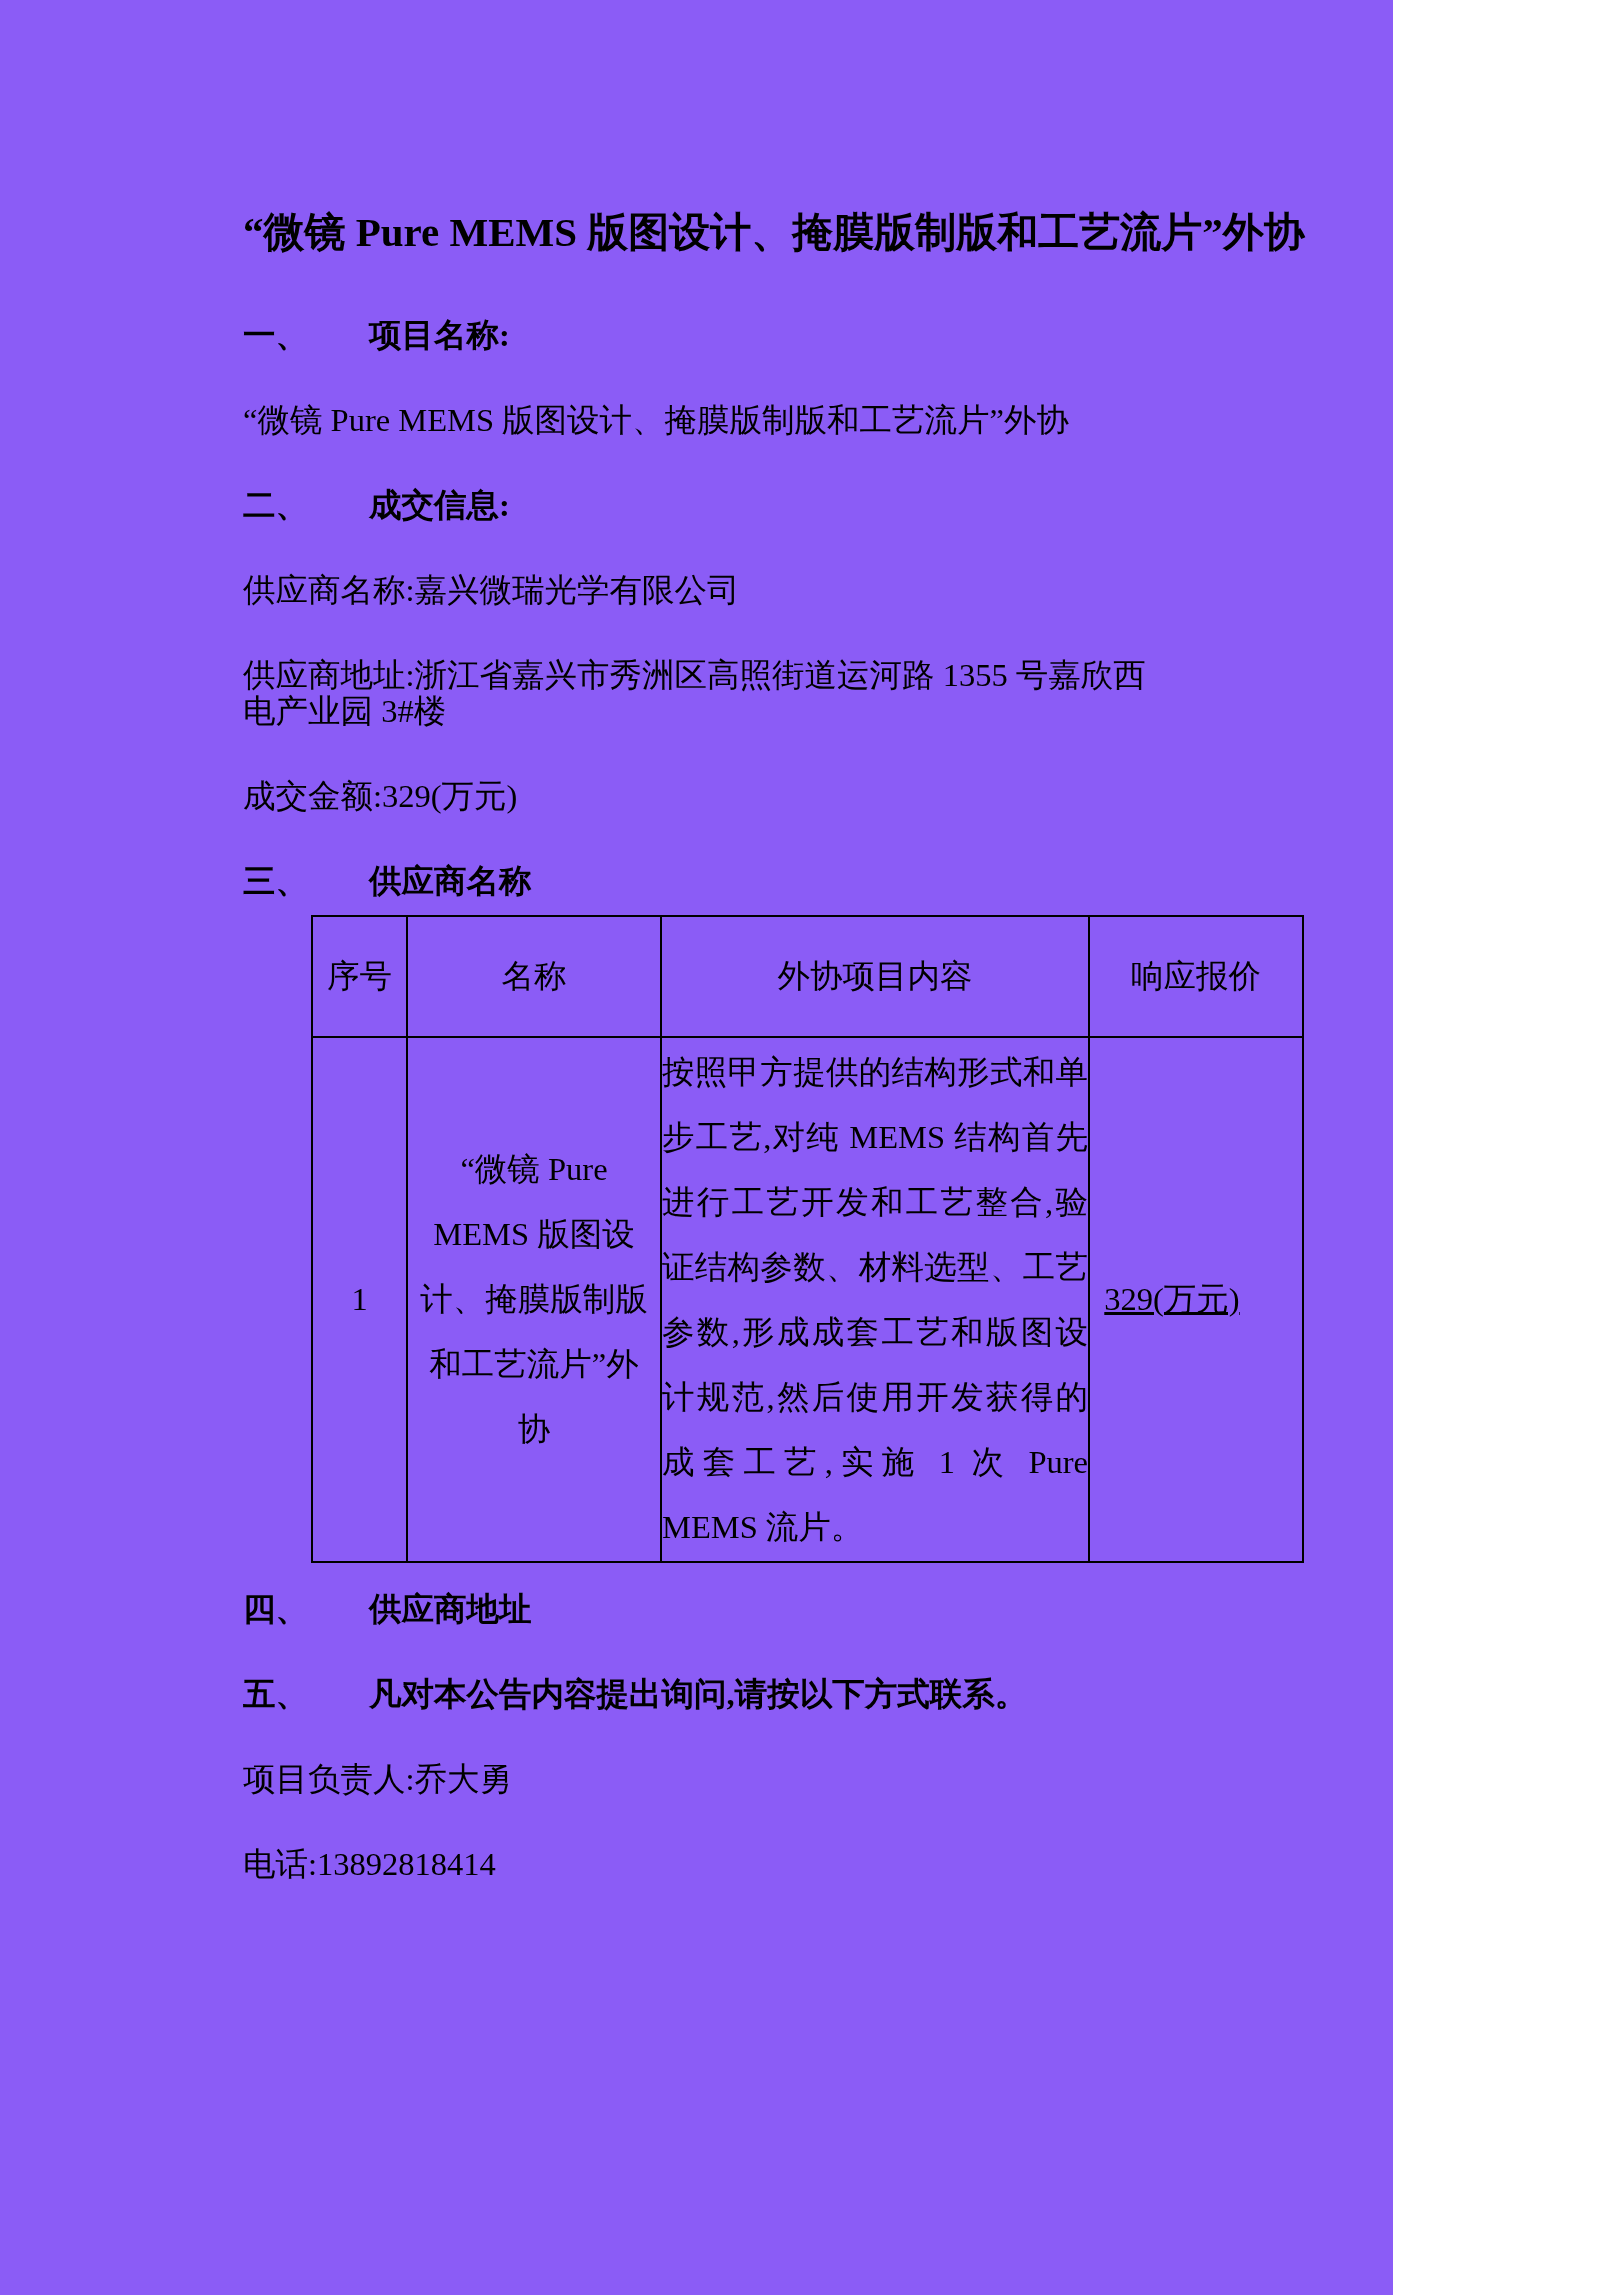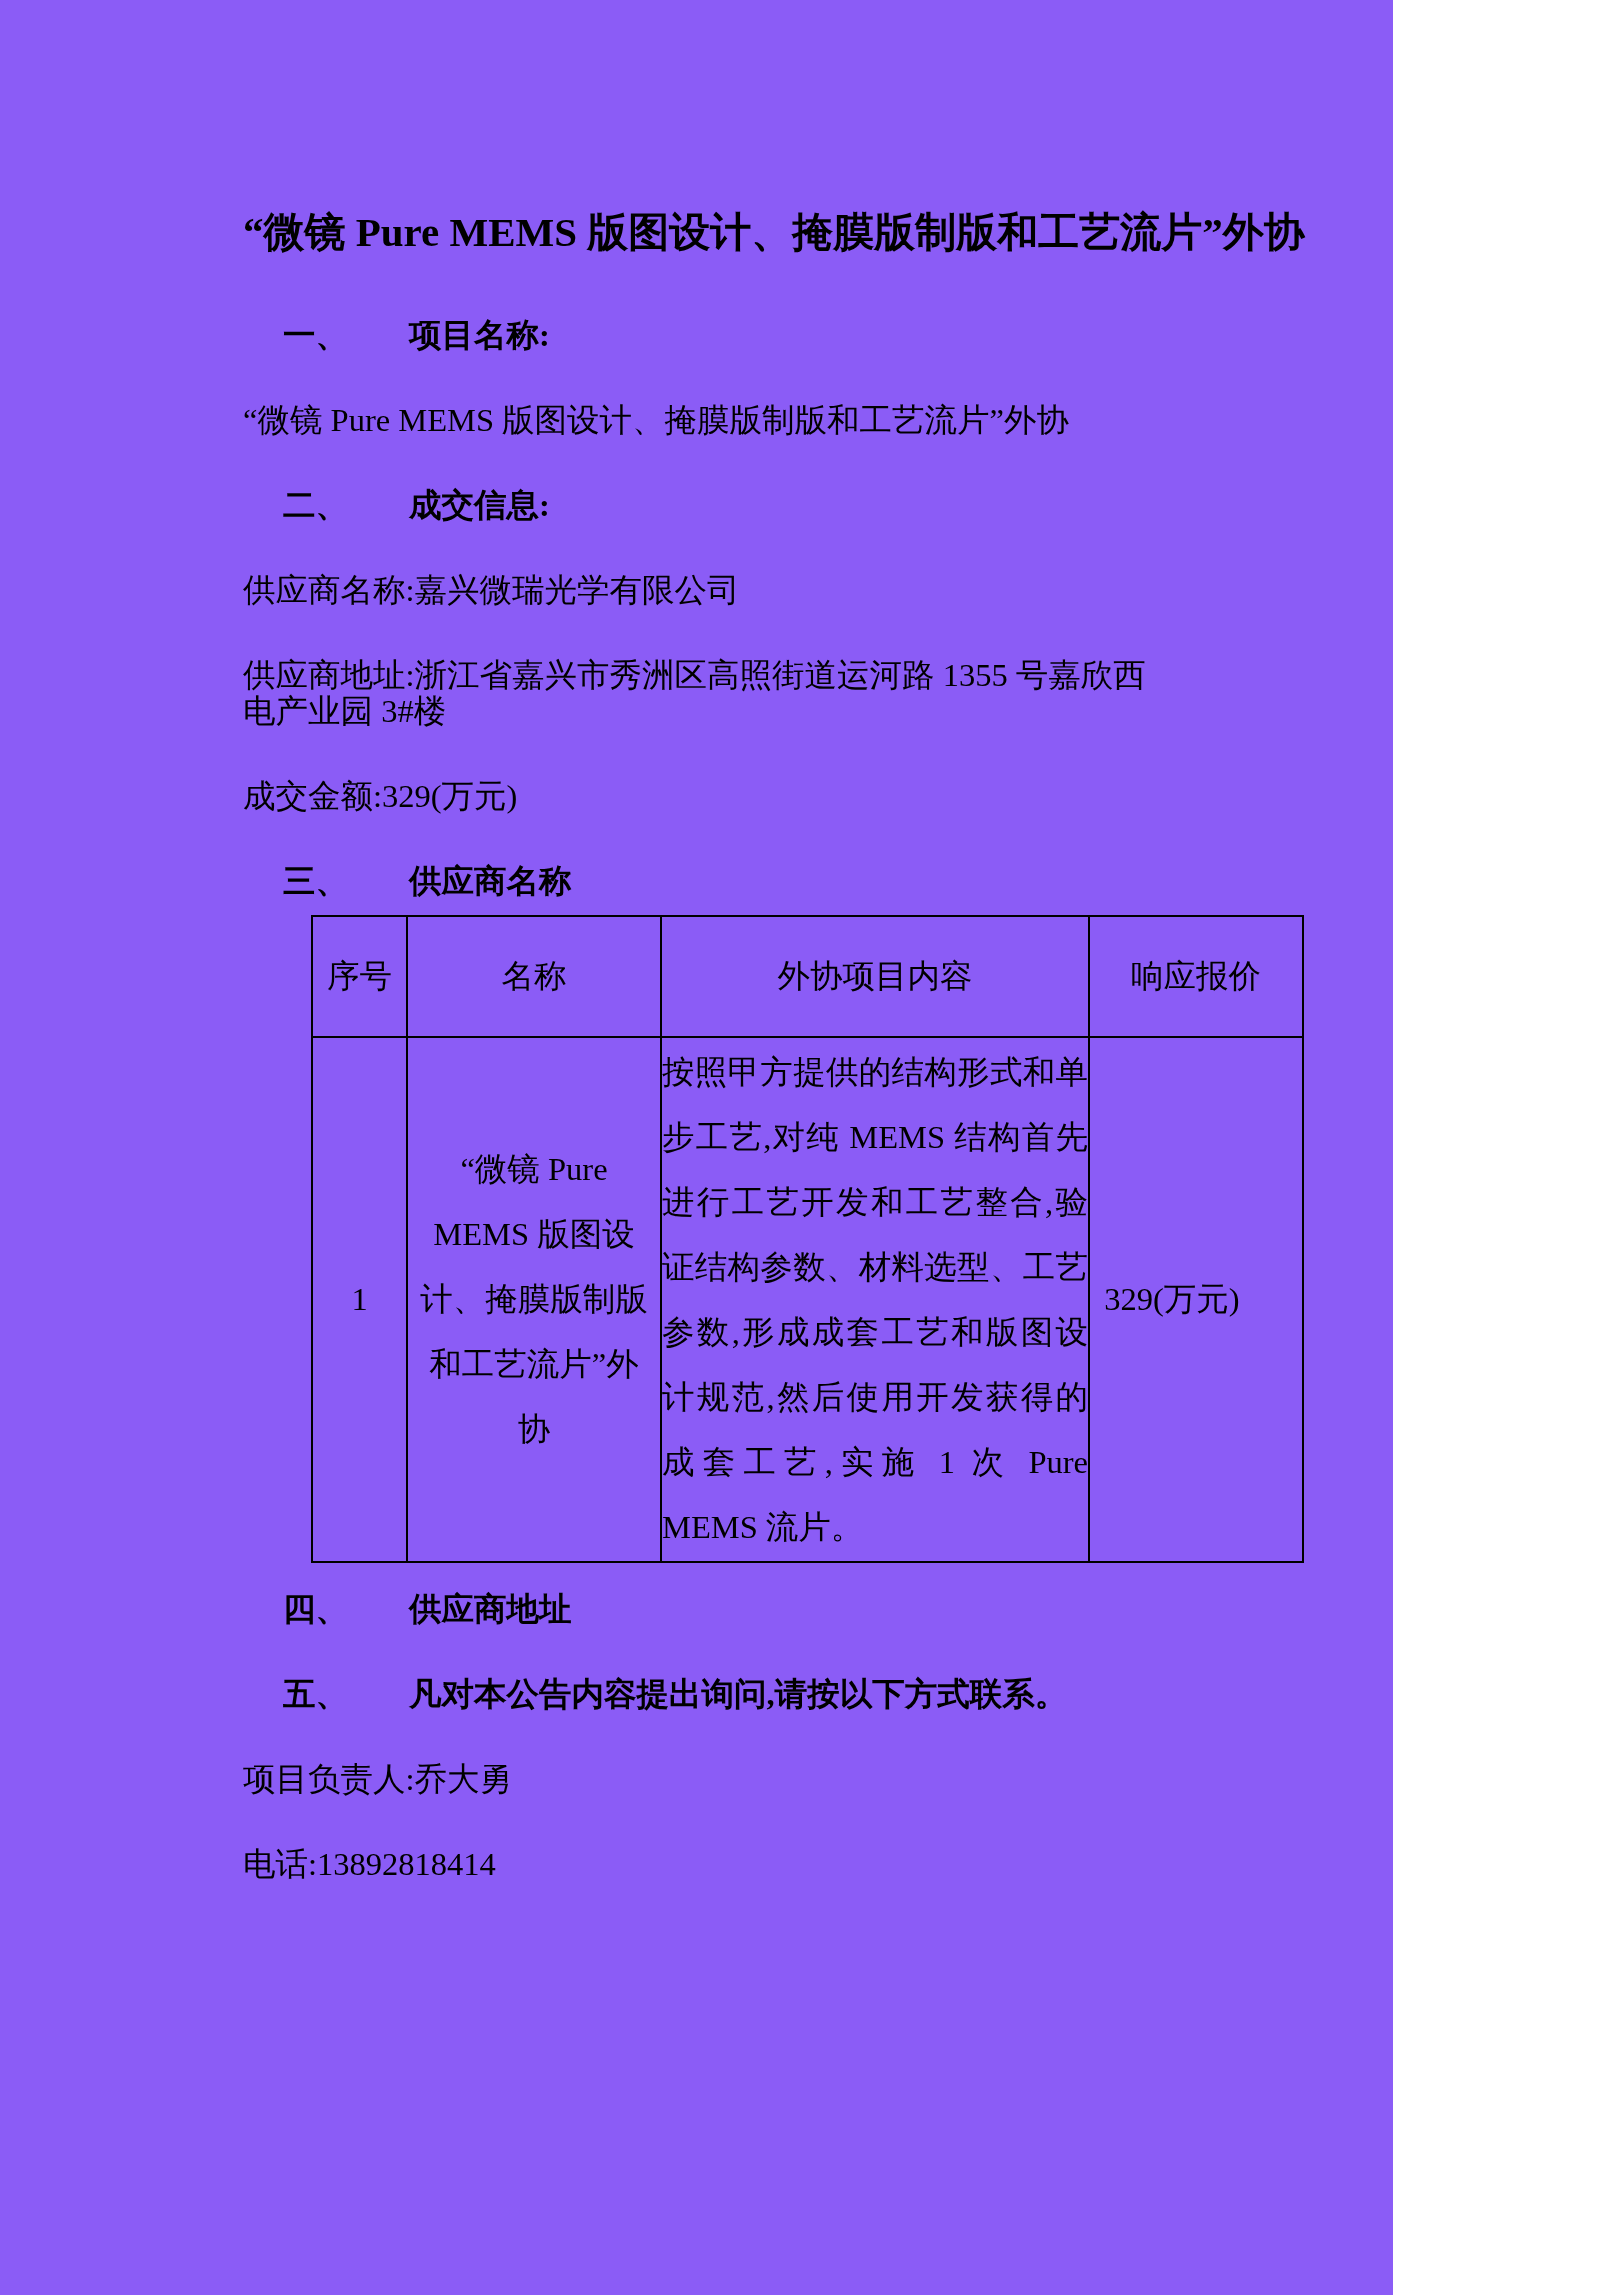--- a/index.html
+++ b/index.html
@@ -11,21 +11,21 @@
   .page {
     box-sizing: border-box;
     width: 1393px; height: 2295px;
     padding: 190px 238px 32px 243px;
     overflow: hidden;
     background: #8b5cf6;
   }
   .title { font-weight: bold; text-align: center; margin: 0 0 43px 0; }
   .title-line { font-size: 41px; line-height: 84px; white-space: nowrap; }
   .line { font-size: 32.5px; line-height: 36px; margin: 0 0 49px 0; }
-  .heading { font-weight: bold; margin-left: 40px; }
+  .heading { font-weight: bold; }
   .sec-num { display: inline-block; min-width: 126px; }
   .pre-table { margin-bottom: 16px; }
   .ptable {
     border-collapse: collapse; table-layout: fixed;
     width: 991px; margin: 0 0 28px 68px;
     border: 2.4px solid #000;
   }
   .col-seq { width: 95px; }
   .col-name { width: 254px; }
   .col-content { width: 428px; }
@@ -37,21 +37,21 @@
     overflow: hidden;
   }
   .ptable thead th { height: 117px; text-align: center; vertical-align: middle; }
   .ptable tbody tr { height: 525px; }
   td.seq   { text-align: center; vertical-align: middle; }
   td.name  { text-align: center; vertical-align: middle; line-height: 65px; padding: 0 9.5px; }
   td.content {
     text-align: justify; text-justify: inter-ideograph;
     vertical-align: middle; line-height: 65px; padding: 0 0;
   }
-  td.price { text-align: left; vertical-align: middle; padding-left: 14.3px; }
+  td.price { text-align: left; vertical-align: middle; padding-left: 14.3px; text-decoration: underline; }
 </style>
 </head>
 <body>
 
 <div class="page">
 
   <div class="title">
     <div class="title-line">“微镜 Pure MEMS 版图设计、掩膜版制版和工艺流片”外协</div>
   </div>
 

